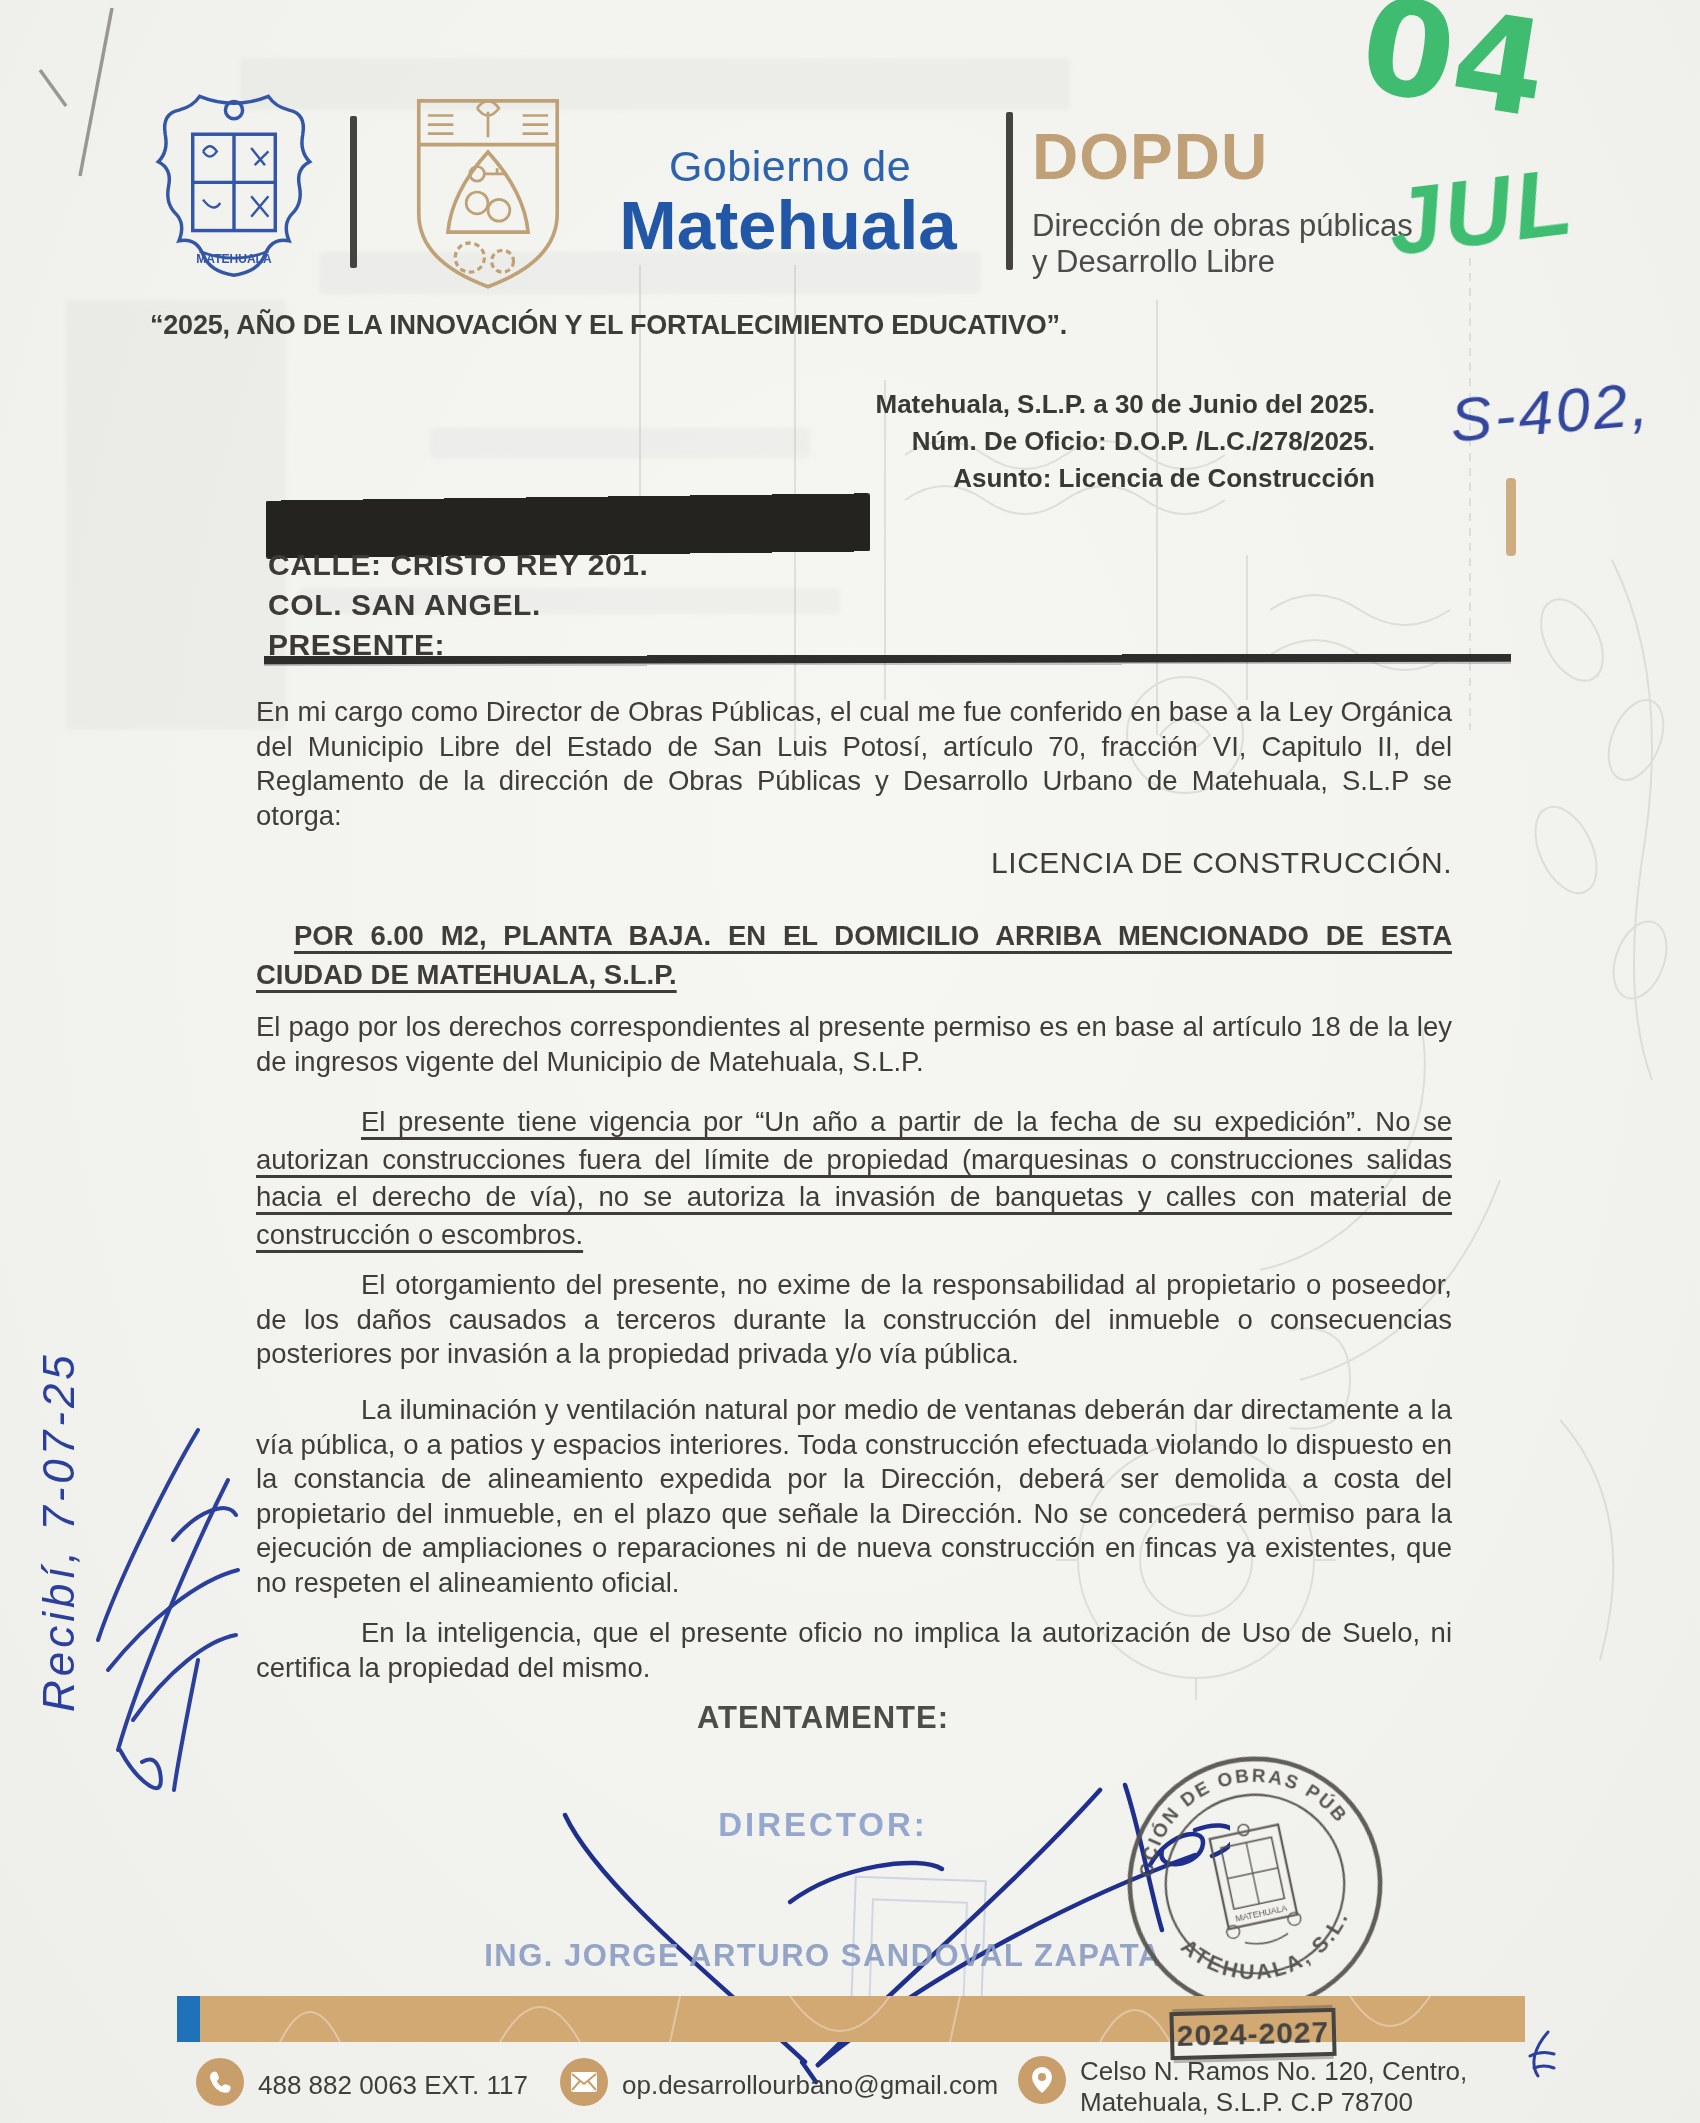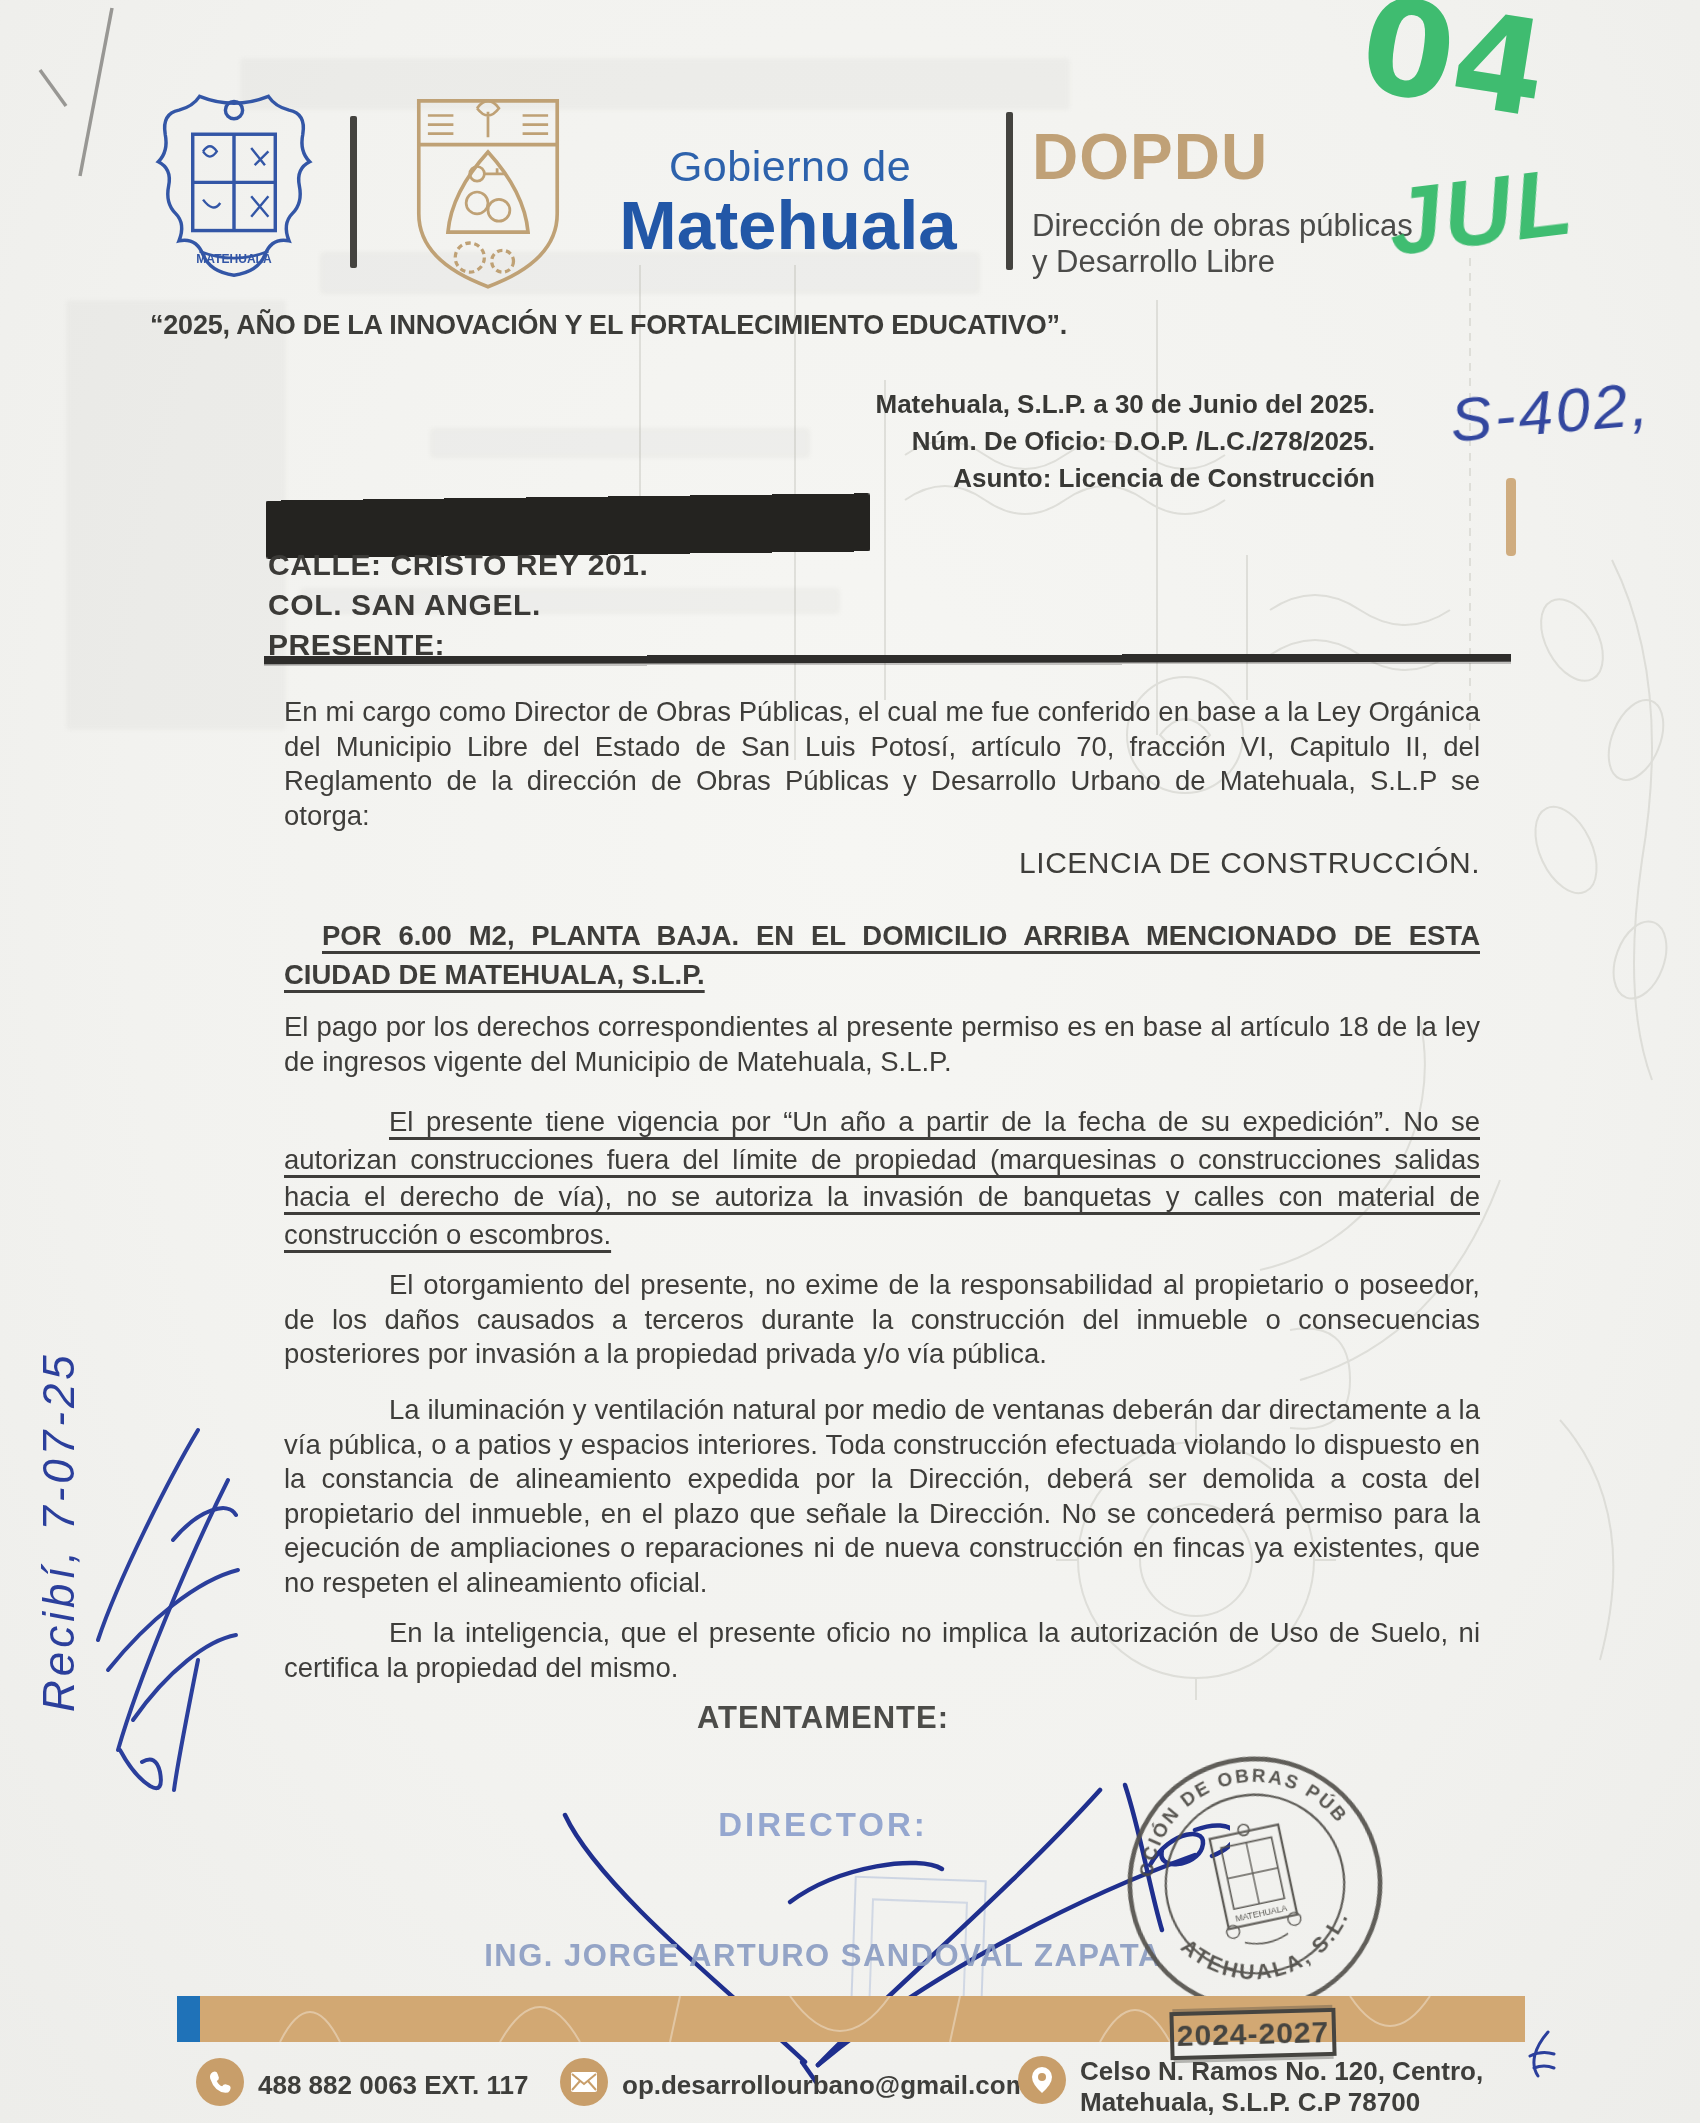--- a/index.html
+++ b/index.html
@@ -37,21 +37,21 @@
     transform:rotate(-5deg); letter-spacing:3px;}
   .tanmark{left:1506px; top:478px; width:10px; height:78px; background:#c9a06b; opacity:.85; border-radius:4px;}
   
   .redaction{left:266px; top:497px; width:604px; height:58px; background:#242320;
     transform:rotate(-0.7deg); border-radius:2px;}
   .recipient{left:268px; top:545px; font-size:30px; font-weight:600; color:#3b3a37;
     line-height:40px; letter-spacing:0.6px;}
   .rule{left:264px; top:655px; width:1247px; height:8px; background:#2e2d2b;
     box-shadow:0 2px 0 rgba(46,45,43,.25); transform:rotate(-0.12deg);}
   
-  .body-par{left:284px; width:1196px; font-size:27.5px; line-height:34.5px;
+  .body-par{left:256px; width:1196px; font-size:27.5px; line-height:34.5px;
     text-align:justify; color:#3e3d3a;}
   .p1{top:695px;}
   .lic-title{top:846px; text-align:right; font-size:30px; letter-spacing:0.5px; font-weight:500;}
   .lic-detail{top:916px; font-weight:700; line-height:39px; text-indent:38px;
     text-decoration:underline; text-underline-offset:6px; text-decoration-thickness:2.5px;}
   .p2{top:1010px;}
   .p3{top:1103px; text-indent:105px; line-height:37.5px;
     text-decoration:underline; text-underline-offset:6px; text-decoration-thickness:2.5px;}
   .p4{top:1268px; text-indent:105px;}
   .p5{top:1393px; text-indent:105px;}
@@ -73,21 +73,21 @@
     font-size:30px; font-weight:700; color:#454440; letter-spacing:1px;
     box-shadow:0 -6px 0 -3px rgba(69,68,64,.35), 0 6px 0 -3px rgba(69,68,64,.35);}
   
   .bar{left:177px; top:1996px; width:1348px; height:46px; background:#d2a873;}
   .bar-blue{left:177px; top:1996px; width:23px; height:46px; background:#1f72b8;}
   .contact-icon{width:48px; height:48px; border-radius:50%; background:#c89e6a;
     display:flex; align-items:center; justify-content:center;}
   .ci-phone{left:196px; top:2058px;}
   .ci-mail{left:560px; top:2058px;}
   .ci-pin{left:1018px; top:2056px;}
-  .contact-text{font-size:26px; font-weight:700; color:#3e3e3b;}
+  .contact-text{font-size:26px; font-weight:400; color:#3e3e3b;}
   .t-phone{left:258px; top:2070px;}
   .t-mail{left:622px; top:2070px;}
   .t-addr{left:1080px; top:2056px; line-height:31px;}
   
   .recibi{left:34px; top:1712px; width:500px; transform:rotate(-90deg); transform-origin:0 0;
     font-size:44px; font-style:italic; color:#2b3f9c; letter-spacing:4px; white-space:nowrap;}
   .penmark{left:1520px; top:2030px;}
   
   .ghost{background:#9a9a95; opacity:.07; filter:blur(2px); border-radius:4px;}
 </style>

